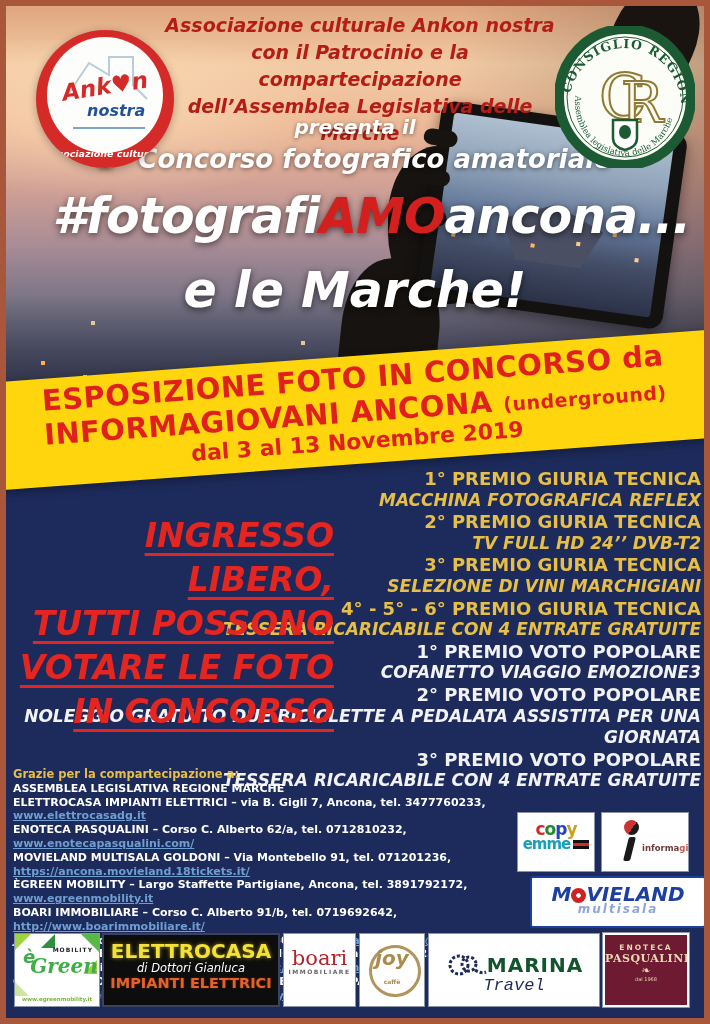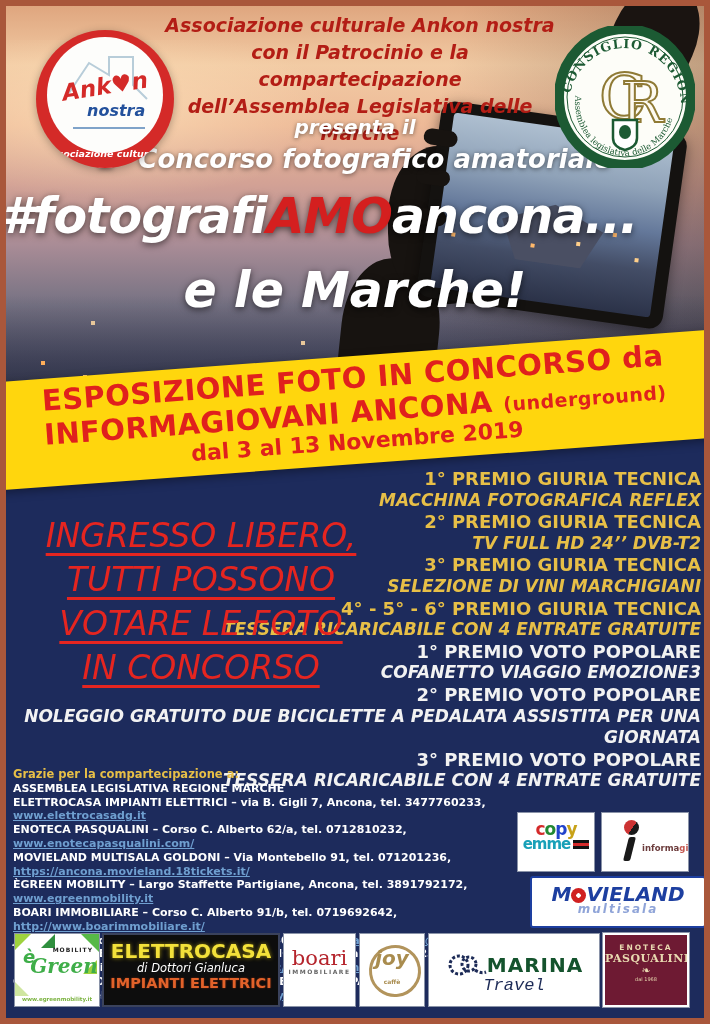--- a/index.html
+++ b/index.html
@@ -55,21 +55,21 @@
      font-style:italic;font-size:9.5px;font-weight:bold;}
   .cr{position:absolute;left:555px;top:26px;z-index:6;}
 
   
   .assoc{position:absolute;left:150px;top:12px;width:420px;text-align:center;z-index:5;
      color:#b31d15;font-weight:bold;font-style:italic;font-size:19px;line-height:27px;}
   .presenta{position:absolute;left:0;top:115px;width:710px;text-align:center;z-index:5;
      color:#fff;font-weight:bold;font-style:italic;font-size:20px;text-shadow:0 1px 4px rgba(0,0,0,.5);}
   .concorso{position:absolute;left:0;top:144px;width:710px;text-align:center;z-index:5;
      color:#fff;font-weight:bold;font-style:italic;font-size:26px;text-shadow:0 1px 5px rgba(0,0,0,.55);}
-  .title1{position:absolute;left:0;top:188px;width:690px;text-align:left;z-index:5;
+  .title1{position:absolute;left:0;top:188px;width:690px;text-align:right;z-index:5;
      color:#fff;font-weight:bold;font-style:italic;font-size:49px;letter-spacing:-1px;
      text-shadow:0 2px 7px rgba(0,0,0,.6);white-space:nowrap;}
   .title1 .accent{color:#d41f1f;}
   .title2{position:absolute;left:0;top:262px;width:710px;text-align:center;z-index:5;
      color:#fff;font-weight:bold;font-style:italic;font-size:49px;text-shadow:0 2px 7px rgba(0,0,0,.6);}
 
   
   .banner{position:absolute;left:-12px;top:356px;width:734px;height:108px;background:#ffd60d;
      transform:rotate(-4.2deg);z-index:8;text-align:center;color:#e0201d;
      box-shadow:0 3px 10px rgba(0,0,0,.35);}
@@ -78,22 +78,22 @@
   .banner-note{font-size:19px;font-weight:bold;}
   .banner-l3{font-size:22px;font-weight:bold;}
 
   
   .prizes{position:absolute;right:9px;top:468px;width:692px;z-index:5;text-align:right;line-height:21.6px;}
   .pg-t{color:#e7bf47;font-weight:bold;font-size:18px;}
   .pg-d{color:#e7bf47;font-weight:bold;font-style:italic;font-size:17px;}
   .pw-t{color:#f2f2f2;font-weight:bold;font-size:18px;}
   .pw-d{color:#f2f2f2;font-weight:bold;font-style:italic;font-size:17px;}
 
-  .free{position:absolute;left:14px;top:514px;width:320px;z-index:6;text-align:center;
-     color:#e52520;font-weight:normal;font-style:italic;font-size:33px;line-height:44px;margin-left:27px;}
+  .free{position:absolute;left:14px;top:514px;width:320px;z-index:6;text-align:right;
+     color:#e52520;font-weight:bold;font-style:italic;font-size:33px;line-height:44px;}
   .free div{text-decoration:underline;text-decoration-thickness:3px;text-underline-offset:6px;}
 
   .sponsors{position:absolute;left:13px;top:768px;width:508px;z-index:5;color:#fff;
      font-size:11px;font-weight:bold;line-height:13.8px;}
   .sp-intro{color:#e7bf47;font-size:11.5px;}
   .lnk{color:#6f9fd0;text-decoration:underline;cursor:pointer;}
 
   
   .box{position:absolute;background:#fff;border:1px solid #8a93a8;box-sizing:border-box;
        z-index:5;text-align:center;overflow:hidden;}

